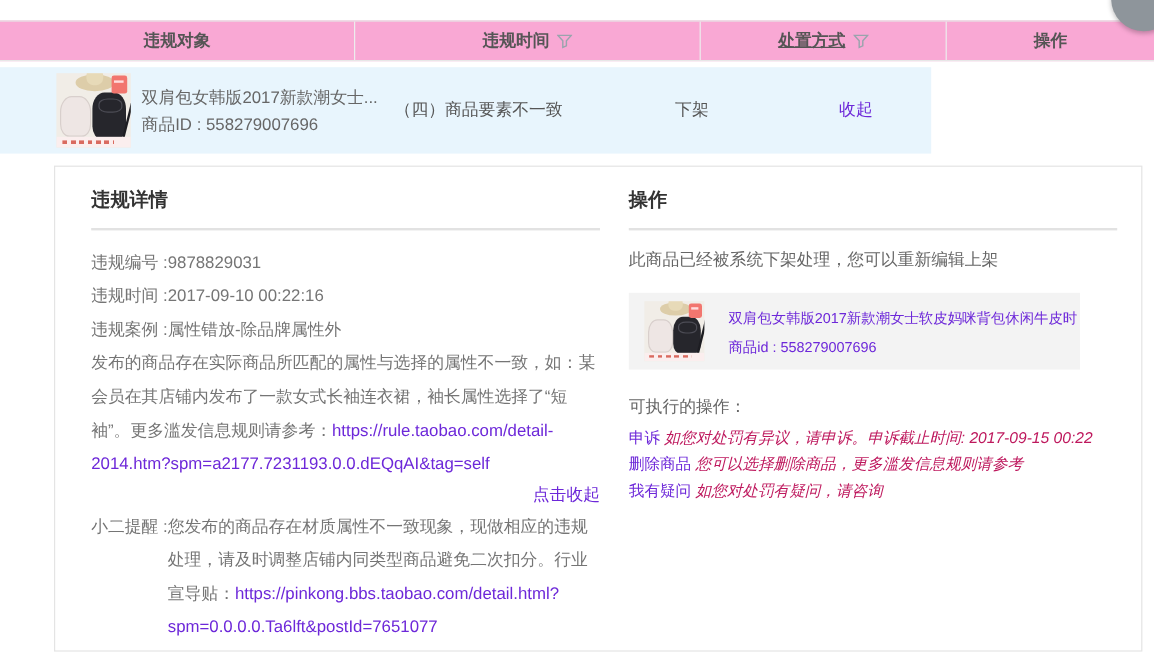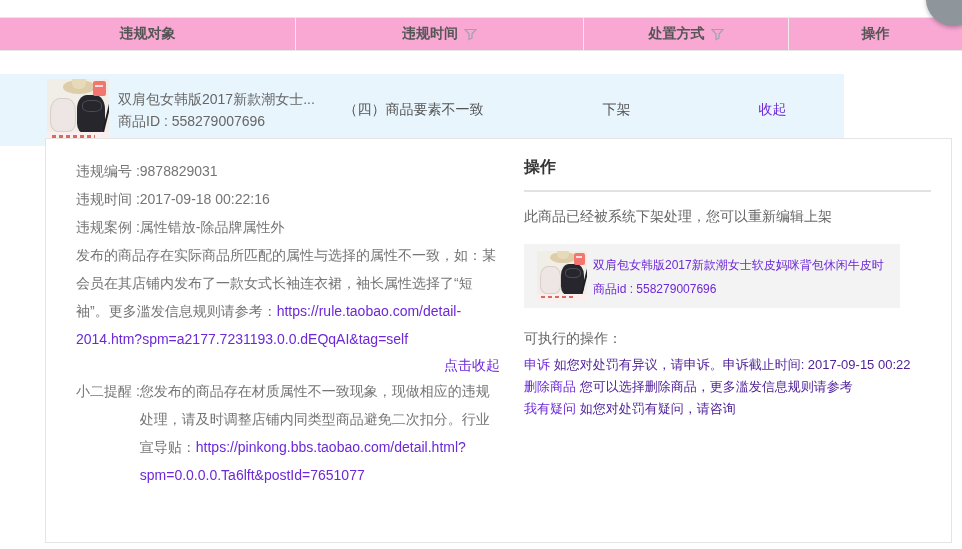--- a/index.html
+++ b/index.html
@@ -16,26 +16,26 @@
   .float-circle::after { content:""; position:absolute; right:10px; bottom:22px; width:6px; height:6px;
     background:#e9edf0; border-radius:2px; }
 
   
   .thead { position:absolute; left:0; top:17px; width:962px; height:34px;
     background:#f9a8d4; border-top:1px solid #e7e7e7; border-bottom:1px solid #e7e7e7;
     display:flex; align-items:stretch; }
   .th { display:flex; align-items:center; justify-content:center; gap:6px;
     font-size:14px; font-weight:bold; color:#555; position:relative; }
   .th + .th { border-left:1px solid #ededed; }
-  .th-1 { width:295px; } .th-2 { width:288px; } .th-3 { width:205px; } .th-4 { width:174px; }
+  .th-1 { width:295px; } .th-2 { width:288px; } .th-3 { width:205px;text-decoration:underline; } .th-4 { width:174px; }
   .funnel { display:inline-flex; }
 
   
-  .vrow { position:absolute; left:0; top:56px; width:844px; height:72px;
-    background:#e8f5fd; display:flex; align-items:center;margin-top:18px; }
+  .vrow { position:absolute; left:0; top:56px; width:776px; height:72px;
+    background:#e8f5fd; display:flex; align-items:center; }
   .cell-product { width:295px; display:flex; align-items:center; padding-left:47px; gap:9px; }
   .cell-type { width:288px; text-align:center; font-size:14px; color:#555; }
   .cell-disposal { width:205px; text-align:center; font-size:14px; color:#555; }
   .cell-action { width:174px; text-align:center; font-size:14px; }
   .prod-lines { font-size:14px; color:#666; line-height:22px; white-space:nowrap; }
 
   
   .thumb { position:relative; background:#f1ede7; overflow:hidden; flex:none; }
   .thumb.big { width:62px; height:62px; }
   .thumb.small { width:50px; height:50px; }
@@ -73,27 +73,27 @@
   .col-right .panel-heading { margin-bottom:14px; }
 
   .kv { display:flex; font-size:14px; color:#757575; line-height:28px; }
   .kv .k { white-space:nowrap; flex:none; }
   .kv .v { flex:1; }
   .collapse-line { text-align:right; font-size:14px; line-height:24px; }
 
   .notice { font-size:14px; color:#666; line-height:20px; margin-bottom:18px; }
 
   .op-card { background:#f3f3f3; width:376px; padding:7px 10px 7px 13px;
-    display:flex; gap:6px; align-items:flex-start; margin-bottom:22px; }
+    display:flex; gap:20px; align-items:flex-start; margin-bottom:22px; }
   .op-card .card-text { font-size:12px; line-height:24px; padding-top:2px; white-space:nowrap; }
 
   .ops-title { font-size:14px; color:#666; margin-bottom:6px; }
   .op-line { font-size:13px; line-height:22px; white-space:nowrap; }
   .op-line .op-link { font-size:13px; }
-  .op-desc { color:#4c1d95; }
+  .op-desc { color:#be185d;font-style:italic; }
 </style>
 </head>
 <body>
 
 <div class="float-circle"></div>
 
 <div class="thead">
   <div class="th th-1">
     <span>违规对象</span>
   </div>
@@ -136,28 +136,29 @@
   <div class="cell-type">（四）商品要素不一致</div>
   <div class="cell-disposal">下架</div>
   <div class="cell-action">
     <a class="link">收起</a>
   </div>
 </div>
 
 <div class="detail-box">
 
   <div class="col-left">
+    <div class="panel-heading">违规详情</div>
 
     <div class="kv">
       <span class="k">违规编号 : </span>
       <span class="v">9878829031</span>
     </div>
     <div class="kv">
       <span class="k">违规时间 : </span>
-      <span class="v">2017-09-18 00:22:16</span>
+      <span class="v">2017-09-10 00:22:16</span>
     </div>
     <div class="kv">
       <span class="k">违规案例 : </span>
       <span class="v">属性错放-除品牌属性外</span>
     </div>
 
     <div class="kv">
       <span class="v">
         <span>发布的商品存在实际商品所匹配的属性与选择的属性不一致，如：某会员在其店铺内发布了一款女式长袖连衣裙，袖长属性选择了“短袖”。更多滥发信息规则请参考：</span><a class="link">https://rule.taobao.com/detail-2014.htm?spm=a2177.7231193.0.0.dEQqAI&amp;tag=self</a>
         <span class="collapse-line" style="display:block;">

